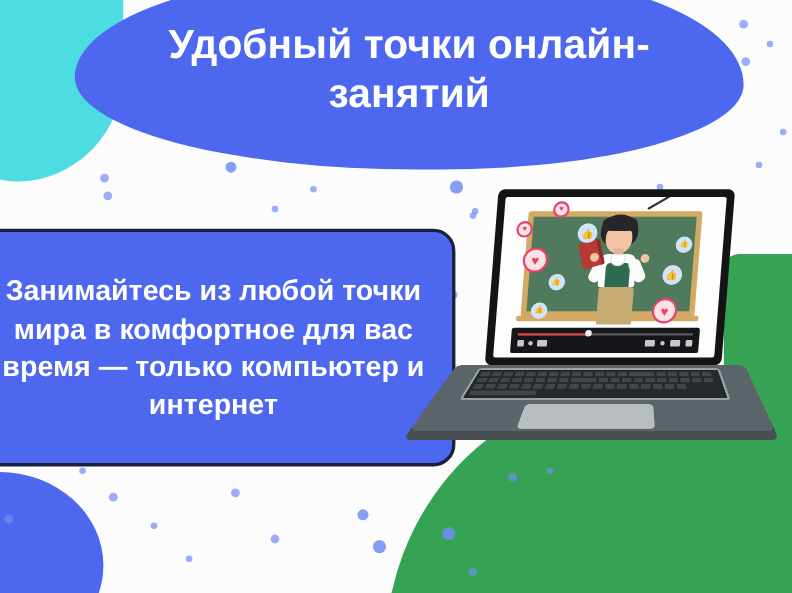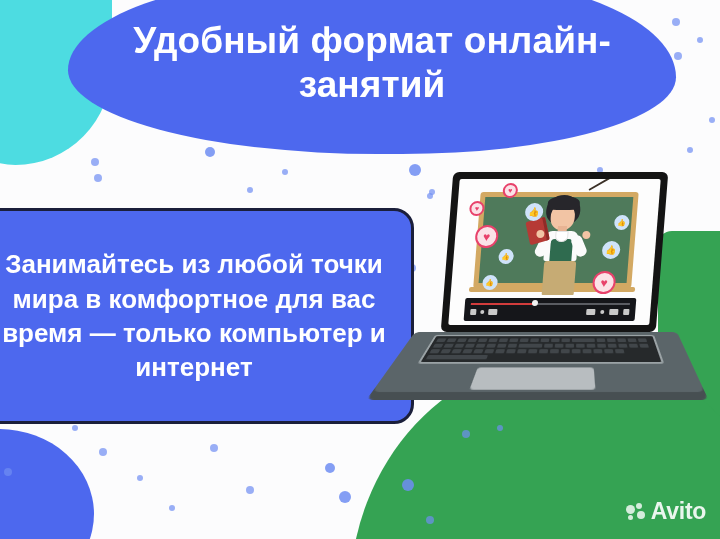--- a/index.html
+++ b/index.html
@@ -225,21 +225,21 @@
       <div class="dot" style="left: 462px; top: 430px; width: 8px; height: 8px; opacity: 0.7;"></div>
       <div class="dot" style="left: 426px; top: 516px; width: 8px; height: 8px; opacity: 0.7;"></div>
       <div class="dot" style="left: 497px; top: 425px; width: 6px; height: 6px; opacity: 0.7;"></div>
       <div class="dot" style="left: 205px; top: 147px; width: 10px; height: 10px; opacity: 0.85;"></div>
       <div class="dot" style="left: 282px; top: 169px; width: 6px; height: 6px; opacity: 0.7;"></div>
       <div class="dot" style="left: 597px; top: 167px; width: 6px; height: 6px; opacity: 0.7;"></div>
       <div class="dot" style="left: 247px; top: 187px; width: 6px; height: 6px; opacity: 0.7;"></div>
     </div>
 
   <div class="head-blob">
-    <div class="head-title">Удобный формат онлайн-занятий</div>
+    <div class="head-title">Удобный точки онлайн-занятий</div>
   </div>
 
   <div class="feature-card">
     <div class="feature-text">Занимайтесь из любой точки мира в комфортное для вас время — только компьютер и интернет</div>
   </div>
 
   <div class="laptop">
 
     <div class="lid">
       <div class="screen">
@@ -375,23 +375,14 @@
             <div class="key"></div>
             <div class="key"></div>
             <div class="key sp"></div>
           </div>
         <div class="pad"></div>
       </div>
     </div>
 
   </div>
 
-  <div class="avito">
-    <div class="avito-logo">
-      <div class="al" style="left:0;top:2px;width:9px;height:9px;"></div>
-      <div class="al" style="left:10px;top:0;width:6px;height:6px;"></div>
-      <div class="al" style="left:11px;top:8px;width:8px;height:8px;"></div>
-      <div class="al" style="left:2px;top:12px;width:5px;height:5px;"></div>
-    </div>
-    <span>Avito</span>
-  </div>
 
 </div>
 
 </body></html>

